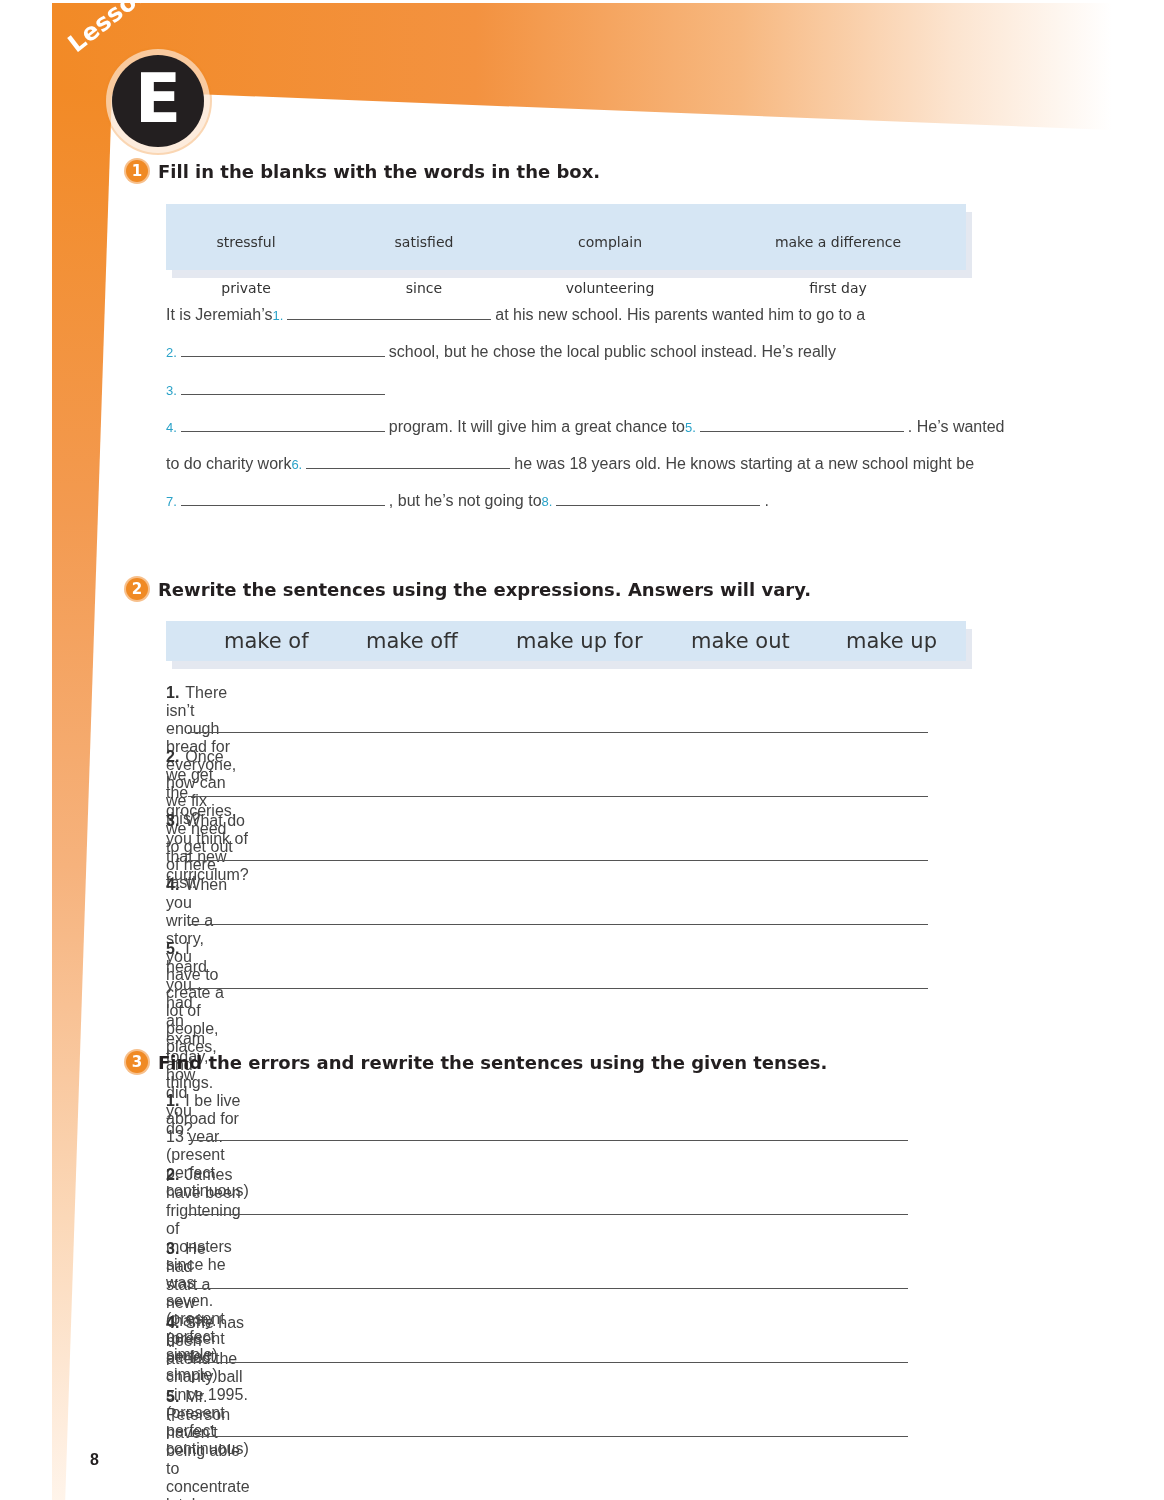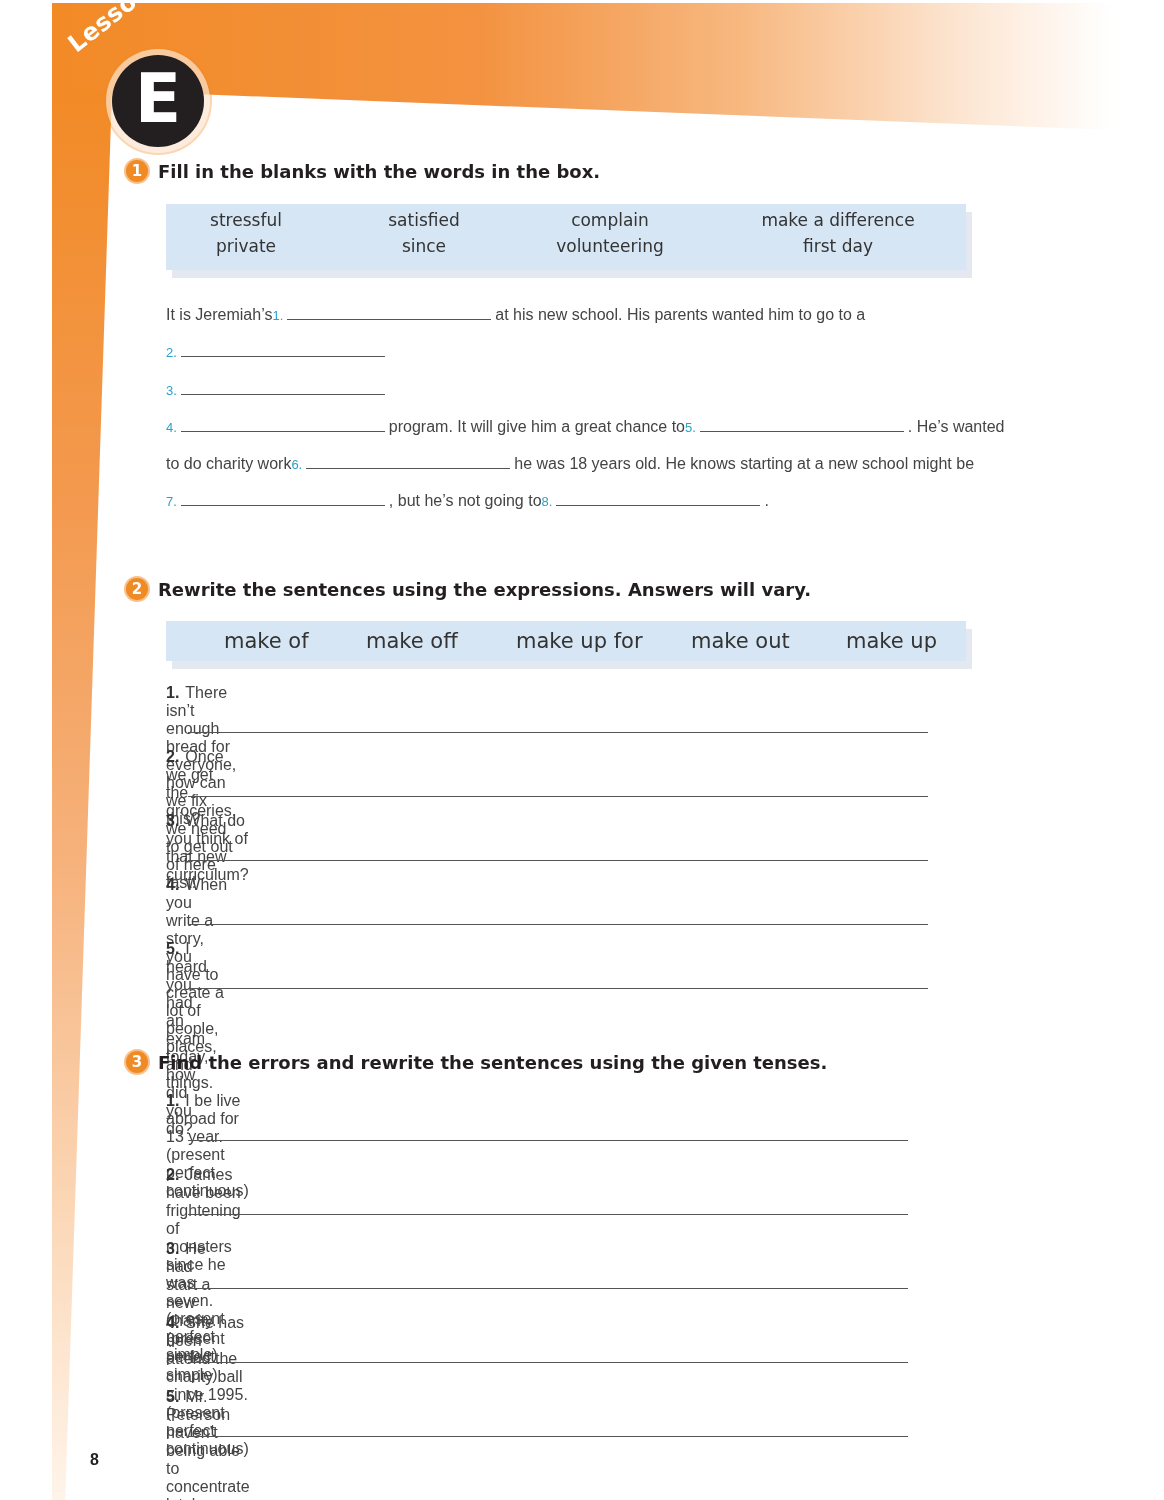--- a/index.html
+++ b/index.html
@@ -50,21 +50,21 @@
     font-family:"DejaVu Sans", sans-serif; font-weight:bold;
     font-size:18px; color:#231f20;
   }
   
   .word-box {
     position:absolute; left:166px; background:#d6e6f4;
     box-shadow:6px 8px 0 #e4e8f0;
   }
   .wb1 { top:204px; width:800px; height:66px; }
   .wb1 .grid { display:grid; grid-template-columns:160px 196px 176px 280px; row-gap:6px; padding-top:6px; }
-  .wb1 .grid span { text-align:center; font-size:17px; color:#333; font-family:"DejaVu Sans", sans-serif; }
+  .wb1 .grid span { text-align:center; font-size:14px; color:#333; font-family:"DejaVu Sans", sans-serif;margin-top:24px; }
   .wb2 { top:621px; width:800px; height:40px; display:flex; align-items:center; }
   .wb2 span { font-size:21px; color:#333; font-family:"DejaVu Sans", sans-serif; position:absolute; }
   
   .para { position:absolute; left:166px; top:305px; width:890px; font-size:16px; color:#444; }
   .pline { height:37.3px; white-space:nowrap; display:flex; align-items:baseline; }
   .blank-num { color:#2aa2c8; font-size:13px; margin-right:4px; }
   .blank { display:inline-block; border-bottom:1px solid #555; height:14px; margin-right:4px; }
   .b1 { width:204px; } .b2 { width:204px; } .b3 { width:204px; } .b4 { width:204px; }
   .b5 { width:204px; } .b6 { width:204px; } .b7 { width:204px; } .b8 { width:204px; }
   
@@ -107,20 +107,21 @@
 <div class="para">
   <div class="pline">
     <span>It is Jeremiah’s </span>
     <span class="blank-num">1.</span>
     <span class="blank b1"></span>
     <span> at his new school. His parents wanted him to go to a</span>
   </div>
   <div class="pline">
     <span class="blank-num">2.</span>
     <span class="blank b2"></span>
+    <span> school, but he chose the local public school instead. He’s really</span>
   </div>
   <div class="pline">
     <span class="blank-num">3.</span>
     <span class="blank b3"></span>
   </div>
   <div class="pline">
     <span class="blank-num">4.</span>
     <span class="blank b4"></span>
     <span> program. It will give him a great chance to </span>
     <span class="blank-num">5.</span>

